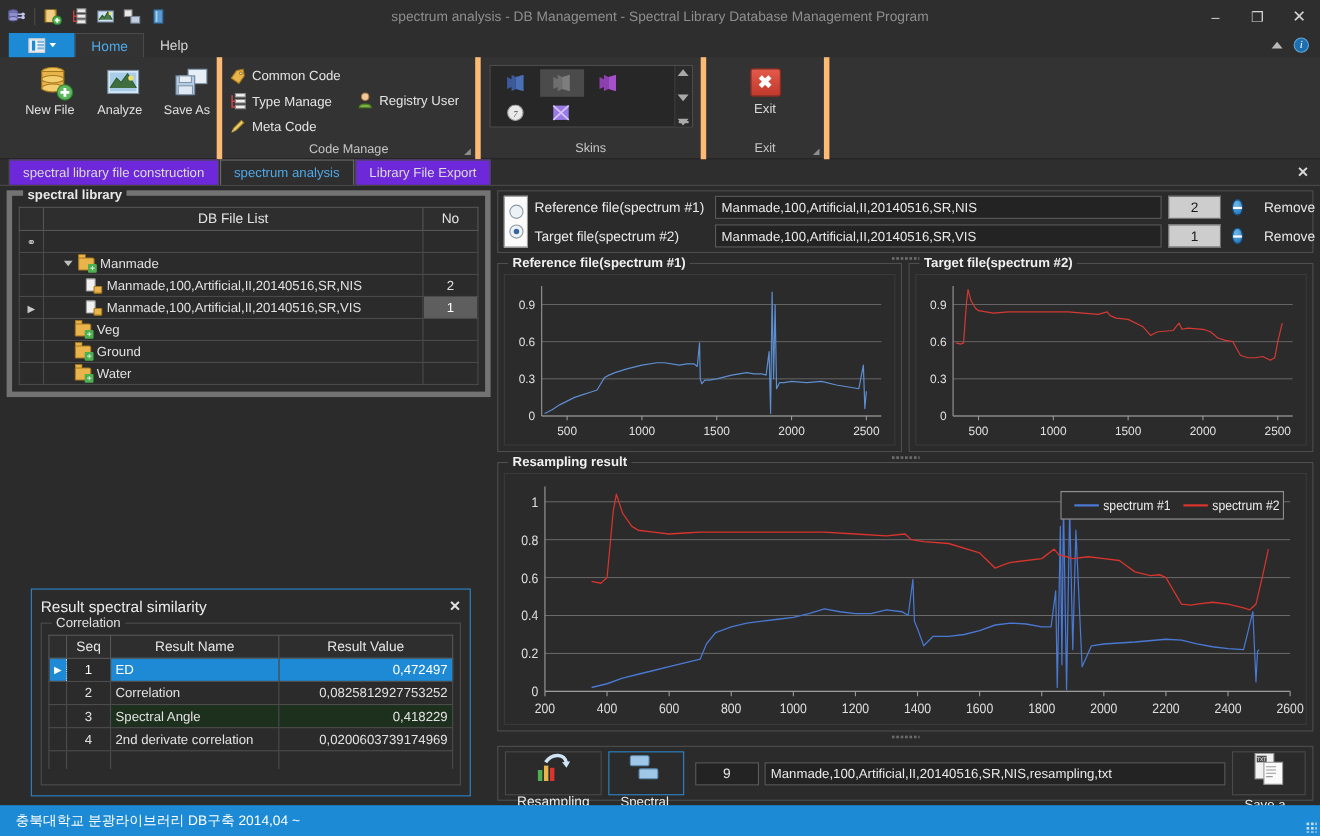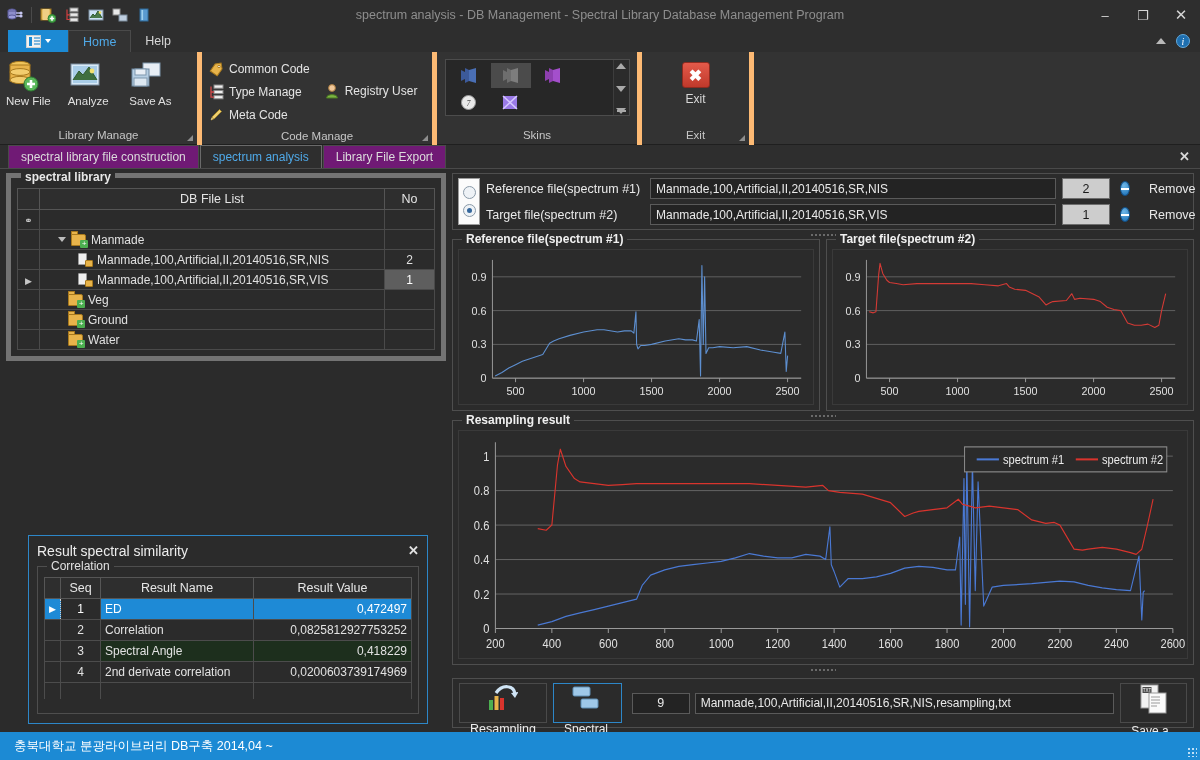--- a/index.html
+++ b/index.html
@@ -46,21 +46,21 @@
   .help-circ { width:14px;height:14px;border-radius:50%;background:#1e6fb0;border:1px solid #63a8da;color:#fff;font-size:10px;display:flex;align-items:center;justify-content:center;font-style:italic;font-family:"Liberation Serif",serif;}
 
   
   .ribbon { height:93px; background:#333333; display:flex; border-bottom:1px solid #1f1f1f; flex:0 0 auto; }
   .rgroup { height:93px; display:flex; flex-direction:column; position:relative; border-right:5px solid #fdba74; }
   .rgroup-body { flex:1; display:flex; align-items:flex-start; padding:4px 6px 0 6px; }
   .rgroup-title { height:20px; display:flex; align-items:center; justify-content:center; font-size:11.5px; color:#c6c6c6; position:relative; }
   .rgroup-title .dlg { position:absolute; right:4px; bottom:4px; width:0;height:0;
       border-left:6px solid transparent; border-bottom:6px solid #8e8e8e; }
 
-  .bigbtn { width:65px; display:flex; flex-direction:column; align-items:flex-start; gap:3px; padding-top:4px; }
+  .bigbtn { width:65px; display:flex; flex-direction:column; align-items:flex-end; gap:3px; padding-top:4px; }
   .bigbtn .lbl { font-size:11.5px; color:#e0e0e0; }
   .bigico { width:34px; height:32px; position:relative; }
 
   .smallitem { display:flex; align-items:center; gap:5px; height:22px; font-size:12px; color:#e4e4e4; white-space:nowrap; }
   .smico { width:16px; height:16px; position:relative; flex:0 0 auto; }
 
   
   .skinbox { width:185px; height:57px; background:#272727; border:1px solid #4c4c4c; display:flex; }
   .skingrid { flex:1; display:flex; flex-wrap:wrap; align-content:flex-start; padding:3px; gap:2px; }
   .skincell { width:40px; height:25px; display:flex; align-items:center; justify-content:center; }
@@ -70,21 +70,21 @@
   .sarr.up { border-bottom:6px solid #a9a9a9; }
   .sarr.dn { border-top:6px solid #a9a9a9; }
   .sbar { width:9px; height:2px; background:#a9a9a9; margin-top:-4px; }
 
   .exitbtn { width:64px; display:flex; flex-direction:column; align-items:center; gap:4px; padding-top:6px; }
   .exit-ico { width:28px;height:26px;border-radius:3px;background:linear-gradient(#e45a4a,#c0392b);border:1px solid #8e2b20;display:flex;align-items:center;justify-content:center;color:#fff;font-size:16px;font-weight:bold;}
 
   
   .doctabs { height:24px; background:#2e2e2e; display:flex; align-items:flex-end; border-bottom:1px solid #4a4a4a; position:relative; flex:0 0 auto; }
   .dtab { height:23px; padding:0 12px; display:flex; align-items:center; font-size:12px; color:#dcdcdc;
-          border:1px solid #4a4a4a; border-bottom:none; background:#701a75; margin-right:1px; }
+          border:1px solid #4a4a4a; border-bottom:none; background:#6d28d9; margin-right:1px; }
   .dtab.active { background:#2e2e2e; color:#4fa9e8; border-color:#6a6a6a; }
   .doctabs .closeX { margin-left:auto; margin-right:10px; color:#d8d8d8; font-size:13px; font-weight:bold; align-self:center; }
 
   
   .main { flex:1; display:flex; background:#2b2b2b; min-height:0; }
 
   
   .leftpane { width:450px; padding:4px 4px 2px 6px; display:flex; flex-direction:column; min-height:0; }
   .grpbox { border:5px solid #737373; position:relative; padding:10px 6px 6px 6px; background:#2b2b2b; }
   .grpbox > .legend { position:absolute; top:-8px; left:10px; background:#2b2b2b; padding:0 4px; font-size:12px; font-weight:bold; color:#e8e8e8; }
@@ -278,24 +278,20 @@
           <span class="bigico">
             <svg width="34" height="32" viewBox="0 0 34 32">
                 <rect x="14" y="3" width="17" height="13" fill="#e8eef5" stroke="#7f97ad"></rect>
                 <rect x="3" y="9" width="17" height="17" fill="#b6cee3" stroke="#6f89a1"></rect>
                 <rect x="6" y="9" width="11" height="6" fill="#e8eef5" stroke="#7f97ad"></rect>
                 <rect x="5" y="18" width="13" height="8" fill="#dde8f2" stroke="#7f97ad"></rect>
               </svg>
           </span>
           <span class="lbl">Save As</span>
         </div>
-      </div>
-      <div class="rgroup-title">
-        <span>Library Manage</span>
-        <span class="dlg"></span>
       </div>
     </div>
 
     <div class="rgroup" style="width:235px">
       <div class="rgroup-body" style="flex-direction:row; gap:14px; padding-top:6px;">
         <div style="display:flex;flex-direction:column;gap:1px;">
           <div class="smallitem">
             <span class="smico">
               <svg width="16" height="16" viewBox="0 0 16 16">
                   <path d="M2 9 L8 3 L14 3 L14 9 L8 15 Z" fill="#e8b44b" stroke="#a8791d" transform="rotate(-10 8 8)"></path>

